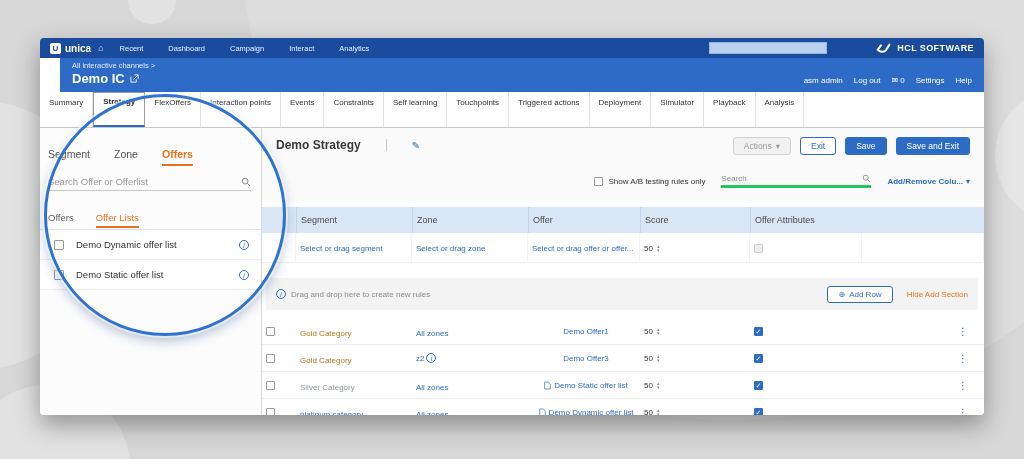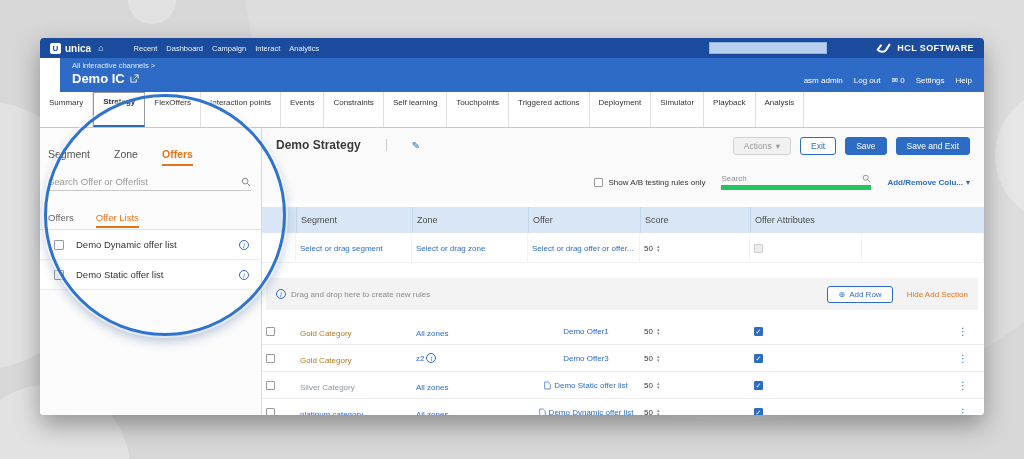--- a/index.html
+++ b/index.html
@@ -17,21 +17,21 @@
   .window { position:absolute; left:40px; top:38px; width:944px; height:377px;
             background:#fff; border-radius:4px; overflow:hidden;
             box-shadow:0 10px 24px rgba(0,0,0,0.35); }
 
   
   .topbar { height:20px; background:#1a4b9d; display:flex; align-items:center; padding:0 10px; }
   .logo-mark { width:11px; height:11px; background:#fff; border-radius:2px; color:#1a4b9d;
                font-size:8px; font-weight:bold; display:flex; align-items:center; justify-content:center; flex:none; }
   .brand { color:#fff; font-size:10px; font-weight:bold; margin-left:4px; }
   .home-ic { color:#fff; font-size:9px; margin-left:7px; }
-  .topnav-items { display:flex; gap:9px; margin-left:30px; }
+  .topnav-items { display:flex; gap:25px; margin-left:16px; }
   .topnav-items span { color:#eaf1fb; font-size:7.5px; white-space:nowrap; }
   .top-spacer { flex:1; }
   .global-search { width:118px; height:12px; background:#b9d0ef; border:1px solid #8fb3e0; margin-right:48px; }
   .hcl { display:flex; align-items:center; gap:5px; }
   .hcl .hcl-text { color:#fff; font-size:9px; font-weight:bold; letter-spacing:0.4px; white-space:nowrap; }
 
   
   .appheader { height:34px; background:#2e6bc6; position:relative; padding:3px 12px 0;margin-left:20px; }
   .breadcrumb { color:rgba(255,255,255,0.85); font-size:7.5px; }
   .title-row { display:flex; align-items:center; gap:5px; margin-top:1px; }
@@ -82,21 +82,21 @@
   .vsep { width:1px; height:12px; background:#c9c9c9; }
   .edit-ic { color:#2d6cc4; font-size:10px; }
   .head-btns { position:absolute; top:9px; right:14px; display:flex; gap:9px; }
   .btn { height:18px; display:inline-flex; align-items:center; gap:4px; font-size:8.5px; border-radius:3px; padding:0 10px; white-space:nowrap; }
   .btn-disabled { background:#f1f1f1; border:1px solid #d2d2d2; color:#9a9a9a; }
   .btn-outline { background:#fff; border:1px solid #2d6cc4; color:#2d6cc4; }
   .btn-primary { background:#2d6cc4; border:1px solid #2d6cc4; color:#fff; }
   .filter-row { position:absolute; top:46px; left:0; right:14px; display:flex; justify-content:flex-end; align-items:center; gap:16px; }
   .ab-wrap { display:flex; align-items:center; gap:5px; }
   .ab-lbl { font-size:8px; color:#333; white-space:nowrap; }
-  .m-search { width:150px; border-bottom:5px solid #22c55e; display:flex; align-items:center; padding-bottom:2px; }
+  .m-search { width:150px; border-bottom:3px solid #22c55e; display:flex; align-items:center; padding-bottom:2px; }
   .m-search input { border:none; outline:none; flex:1; font-size:8px; color:#444; background:transparent; font-family:inherit; }
   .m-search input::placeholder { color:#8f8f8f; }
   .addrem { color:#2d6cc4; font-size:8px; font-weight:bold; display:flex; align-items:center; gap:3px; white-space:nowrap; }
 
   
   .grid { display:grid; grid-template-columns:34px 116px 116px 112px 110px 112px 1fr; align-items:center; }
   .thead { position:absolute; top:79px; left:0; right:0; height:26px; background:#d9e6f5; }
   .hc { font-size:9px; color:#4c4c4c; padding-left:4px; height:26px; line-height:26px;
         border-left:1px solid #c3d5eb; white-space:nowrap; overflow:hidden; }
   .hc.first { border-left:none; }

